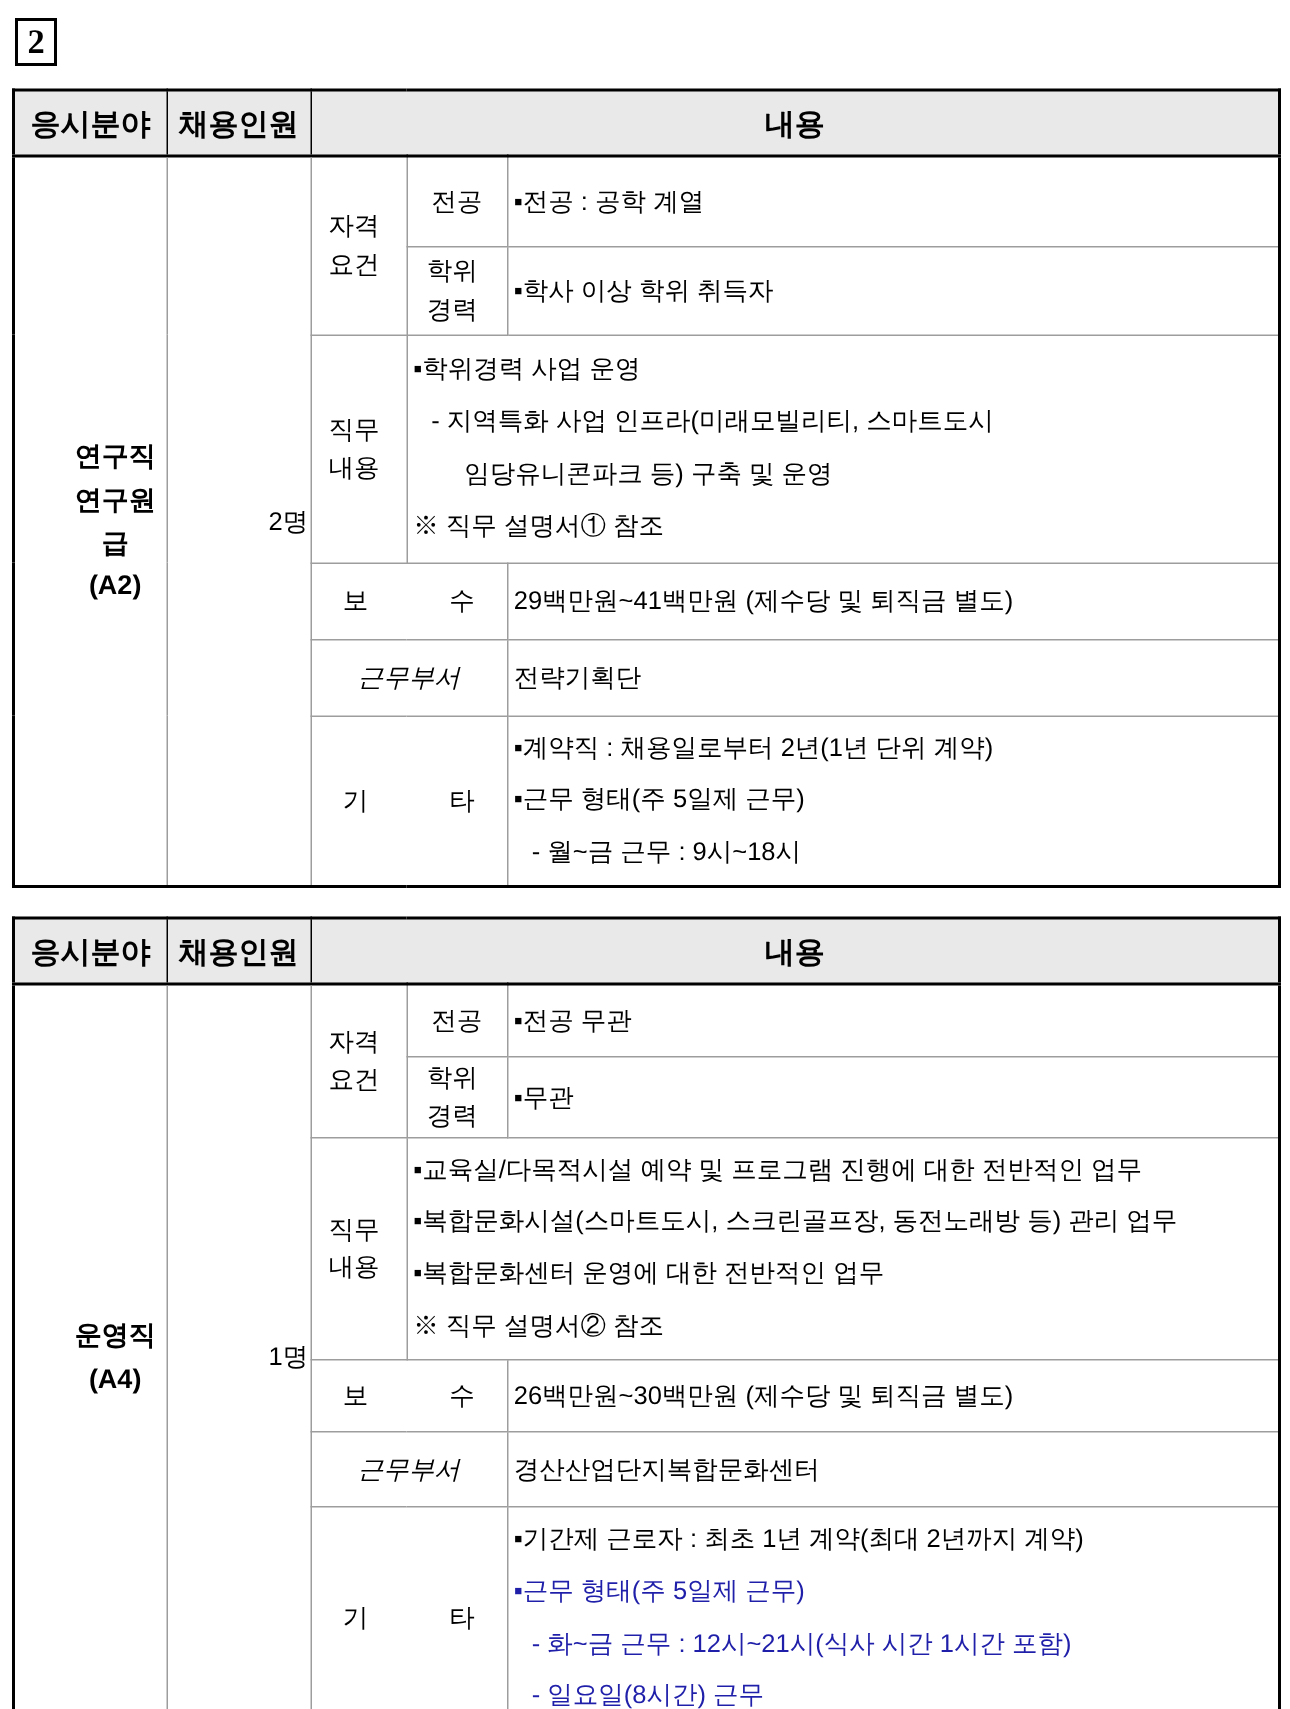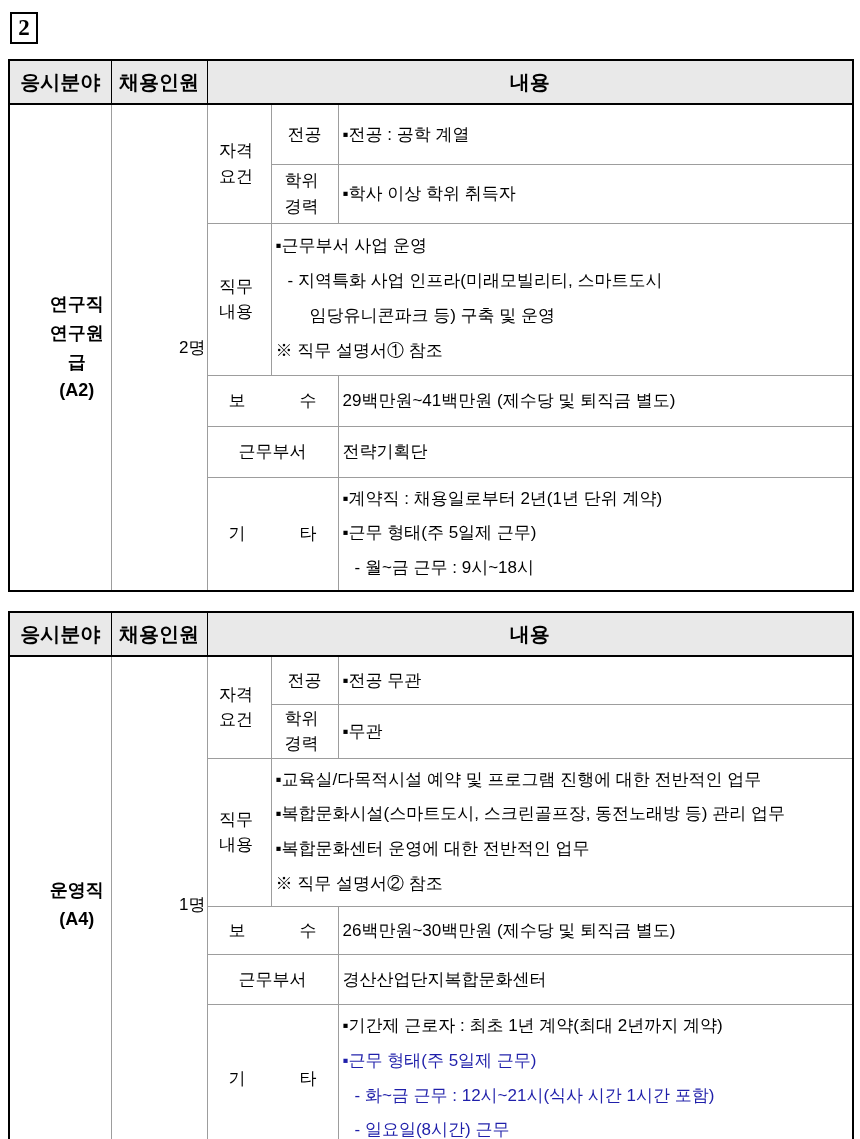--- a/index.html
+++ b/index.html
@@ -18,21 +18,21 @@
        font-size:20px; font-weight:700; height:40px; text-align:center; }
   td { border:1px solid #9d9d9d; font-size:17px; vertical-align:middle; overflow:hidden; }
 
   .lbl  { text-align:center; }
   .val  { padding:4px 4px; text-align:left; }
   .field{ font-weight:700; font-size:18px; text-align:center; line-height:1.6;padding-left:34px; }
   .count{ text-align:right; }
 
   .stack  { width:2.35em; margin:0 auto; word-break:break-all; text-align:left; line-height:1.5; }
   .spread { width:88px; margin:0 auto; text-align:justify; text-align-last:justify; }
-  .nowrap { white-space:nowrap; }
+  .nowrap { white-space:nowrap;font-style:italic; }
 
   .lines div { line-height:2.05; white-space:nowrap; }
   .ind1 { padding-left:12px; }
   .ind2 { padding-left:34px; }
   .blue { color:#1f1faa; }
 
   tr.rh43{height:43px} tr.rh60{height:60px} tr.rh59{height:59px} tr.rh152{height:152px}
   tr.rh51{height:51px} tr.rh100{height:100px}
   tr.rh48{height:48px} tr.rh49{height:49px} tr.rh148{height:148px} tr.rh50{height:50px} tr.rh144{height:144px}
 </style>
@@ -76,21 +76,21 @@
       <td class="lbl">
         <div class="stack">학위경력</div>
       </td>
       <td class="val">▪학사 이상 학위 취득자</td>
     </tr>
     <tr class="rh152">
       <td class="lbl">
         <div class="stack">직무내용</div>
       </td>
       <td colspan="2" class="val lines">
-        <div>▪근무부서 사업 운영</div>
+        <div>▪학위경력 사업 운영</div>
         <div class="ind1">- 지역특화 사업 인프라(미래모빌리티, 스마트도시</div>
         <div class="ind2">임당유니콘파크 등) 구축 및 운영</div>
         <div>※ 직무 설명서① 참조</div>
       </td>
     </tr>
     <tr class="rh51">
       <td colspan="2" class="lbl">
         <div class="spread">보 수</div>
       </td>
       <td class="val">29백만원~41백만원 (제수당 및 퇴직금 별도)</td>

